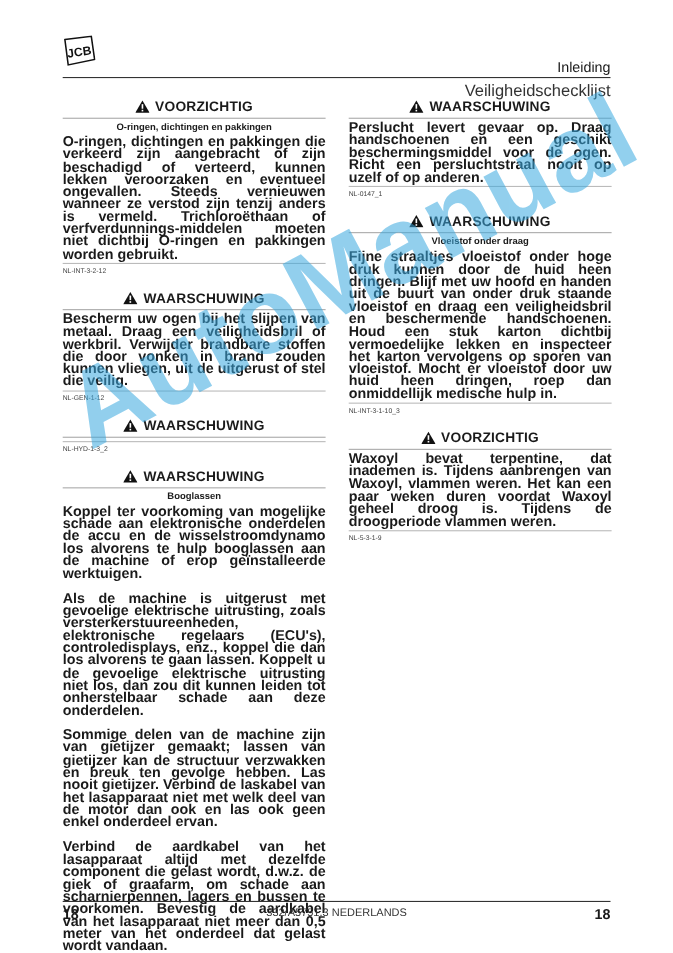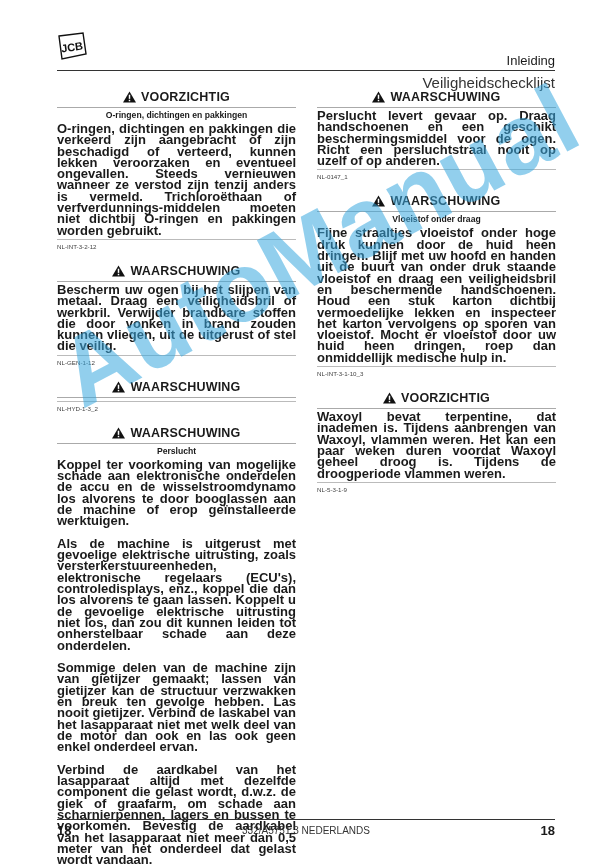--- a/index.html
+++ b/index.html
@@ -89,23 +89,23 @@
 
   <div class="notice">
     <div class="n-head">
       <svg viewBox="0 0 14 12">
           <path d="M7 0 L14 12 L0 12 Z" fill="#111"></path>
           <rect x="6.2" y="3.5" width="1.6" height="4.5" fill="#fff"></rect>
           <rect x="6.2" y="9" width="1.6" height="1.6" fill="#fff"></rect>
         </svg>
       <span>WAARSCHUWING</span>
     </div>
-    <div class="n-sub">Perslucht</div>
+    <div class="n-sub">Booglassen</div>
     <div class="n-body">
-      <p>Koppel ter voorkoming van mogelijke schade aan elektronische onderdelen de accu en de wisselstroomdynamo los alvorens te door booglassen aan de machine of erop geïnstalleerde werktuigen.</p>
+      <p>Koppel ter voorkoming van mogelijke schade aan elektronische onderdelen de accu en de wisselstroomdynamo los alvorens te hulp booglassen aan de machine of erop geïnstalleerde werktuigen.</p>
       <p>Als de machine is uitgerust met gevoelige elektrische uitrusting, zoals versterkerstuureenheden, elektronische regelaars (ECU's), controledisplays, enz., koppel die dan los alvorens te gaan lassen. Koppelt u de gevoelige elektrische uitrusting niet los, dan zou dit kunnen leiden tot onherstelbaar schade aan deze onderdelen.</p>
       <p>Sommige delen van de machine zijn van gietijzer gemaakt; lassen van gietijzer kan de structuur verzwakken en breuk ten gevolge hebben. Las nooit gietijzer. Verbind de laskabel van het lasapparaat niet met welk deel van de motor dan ook en las ook geen enkel onderdeel ervan.</p>
       <p>Verbind de aardkabel van het lasapparaat altijd met dezelfde component die gelast wordt, d.w.z. de giek of graafarm, om schade aan scharnierpennen, lagers en bussen te voorkomen. Bevestig de aardkabel van het lasapparaat niet meer dan 0,5 meter van het onderdeel dat gelast wordt vandaan.</p>
     </div>
     <div class="n-ref">NL-INT-3-1-15_2</div>
   </div>
 </div>
 
 <div class="col right">
 

